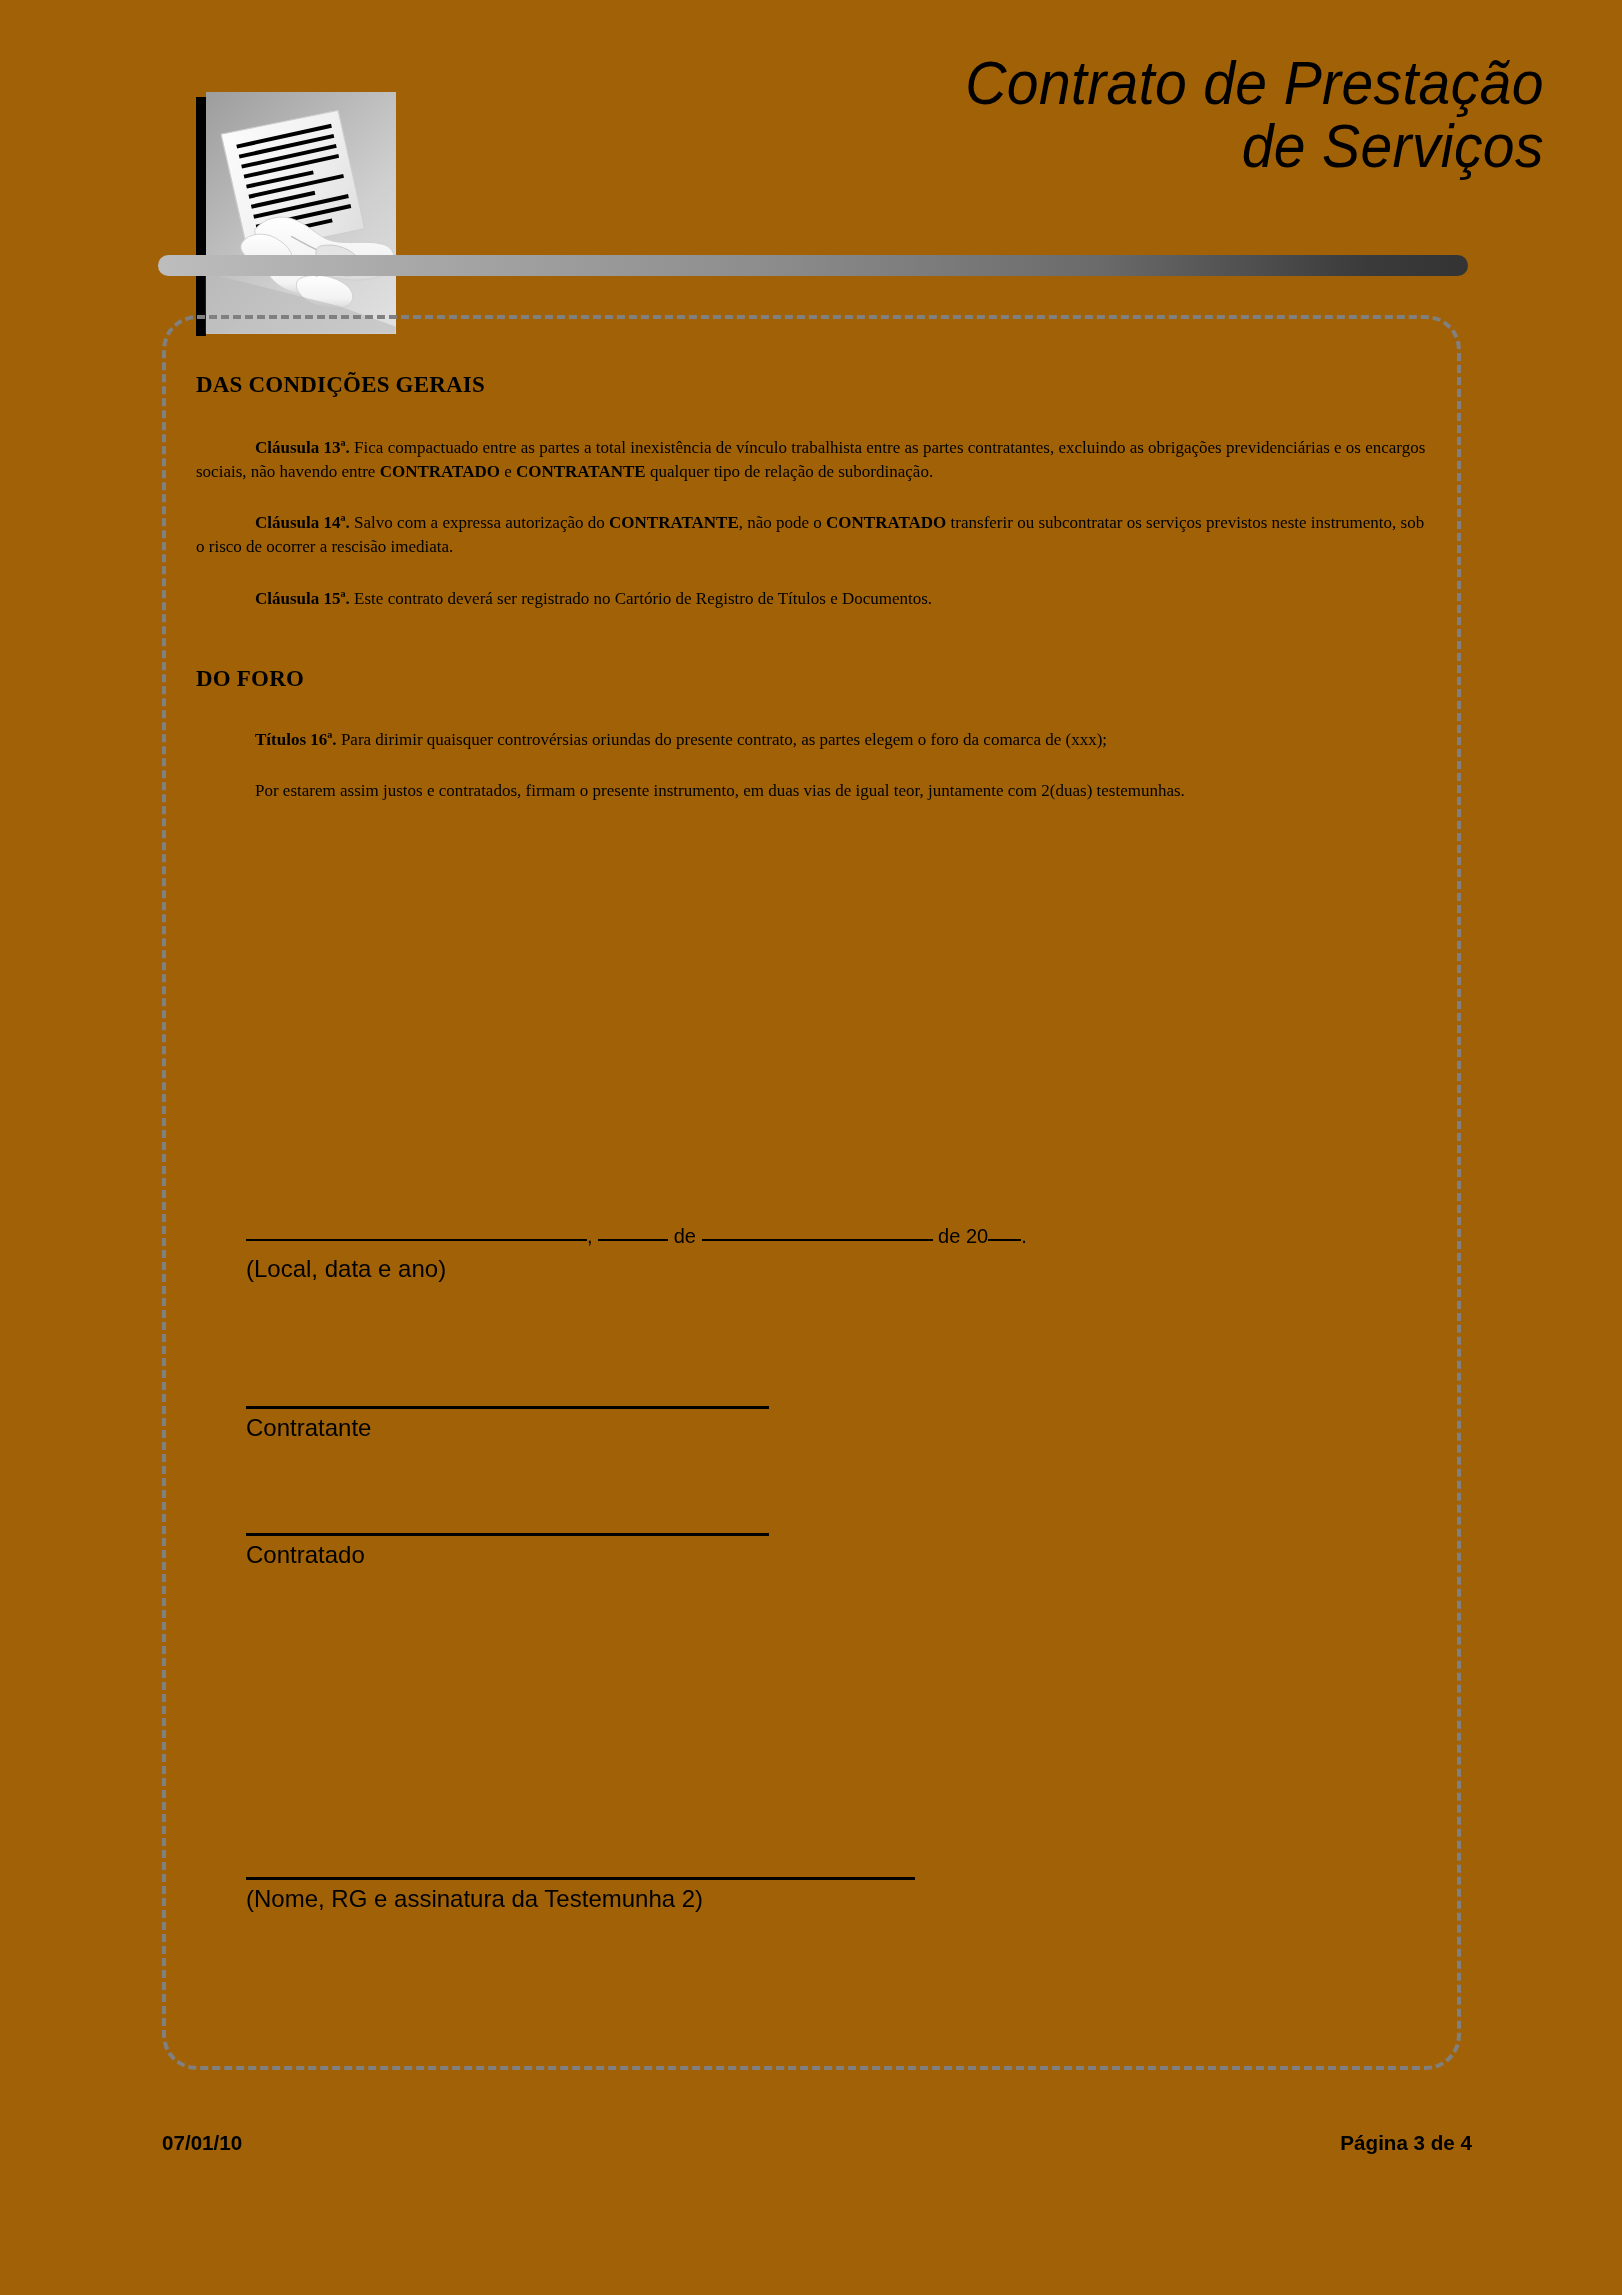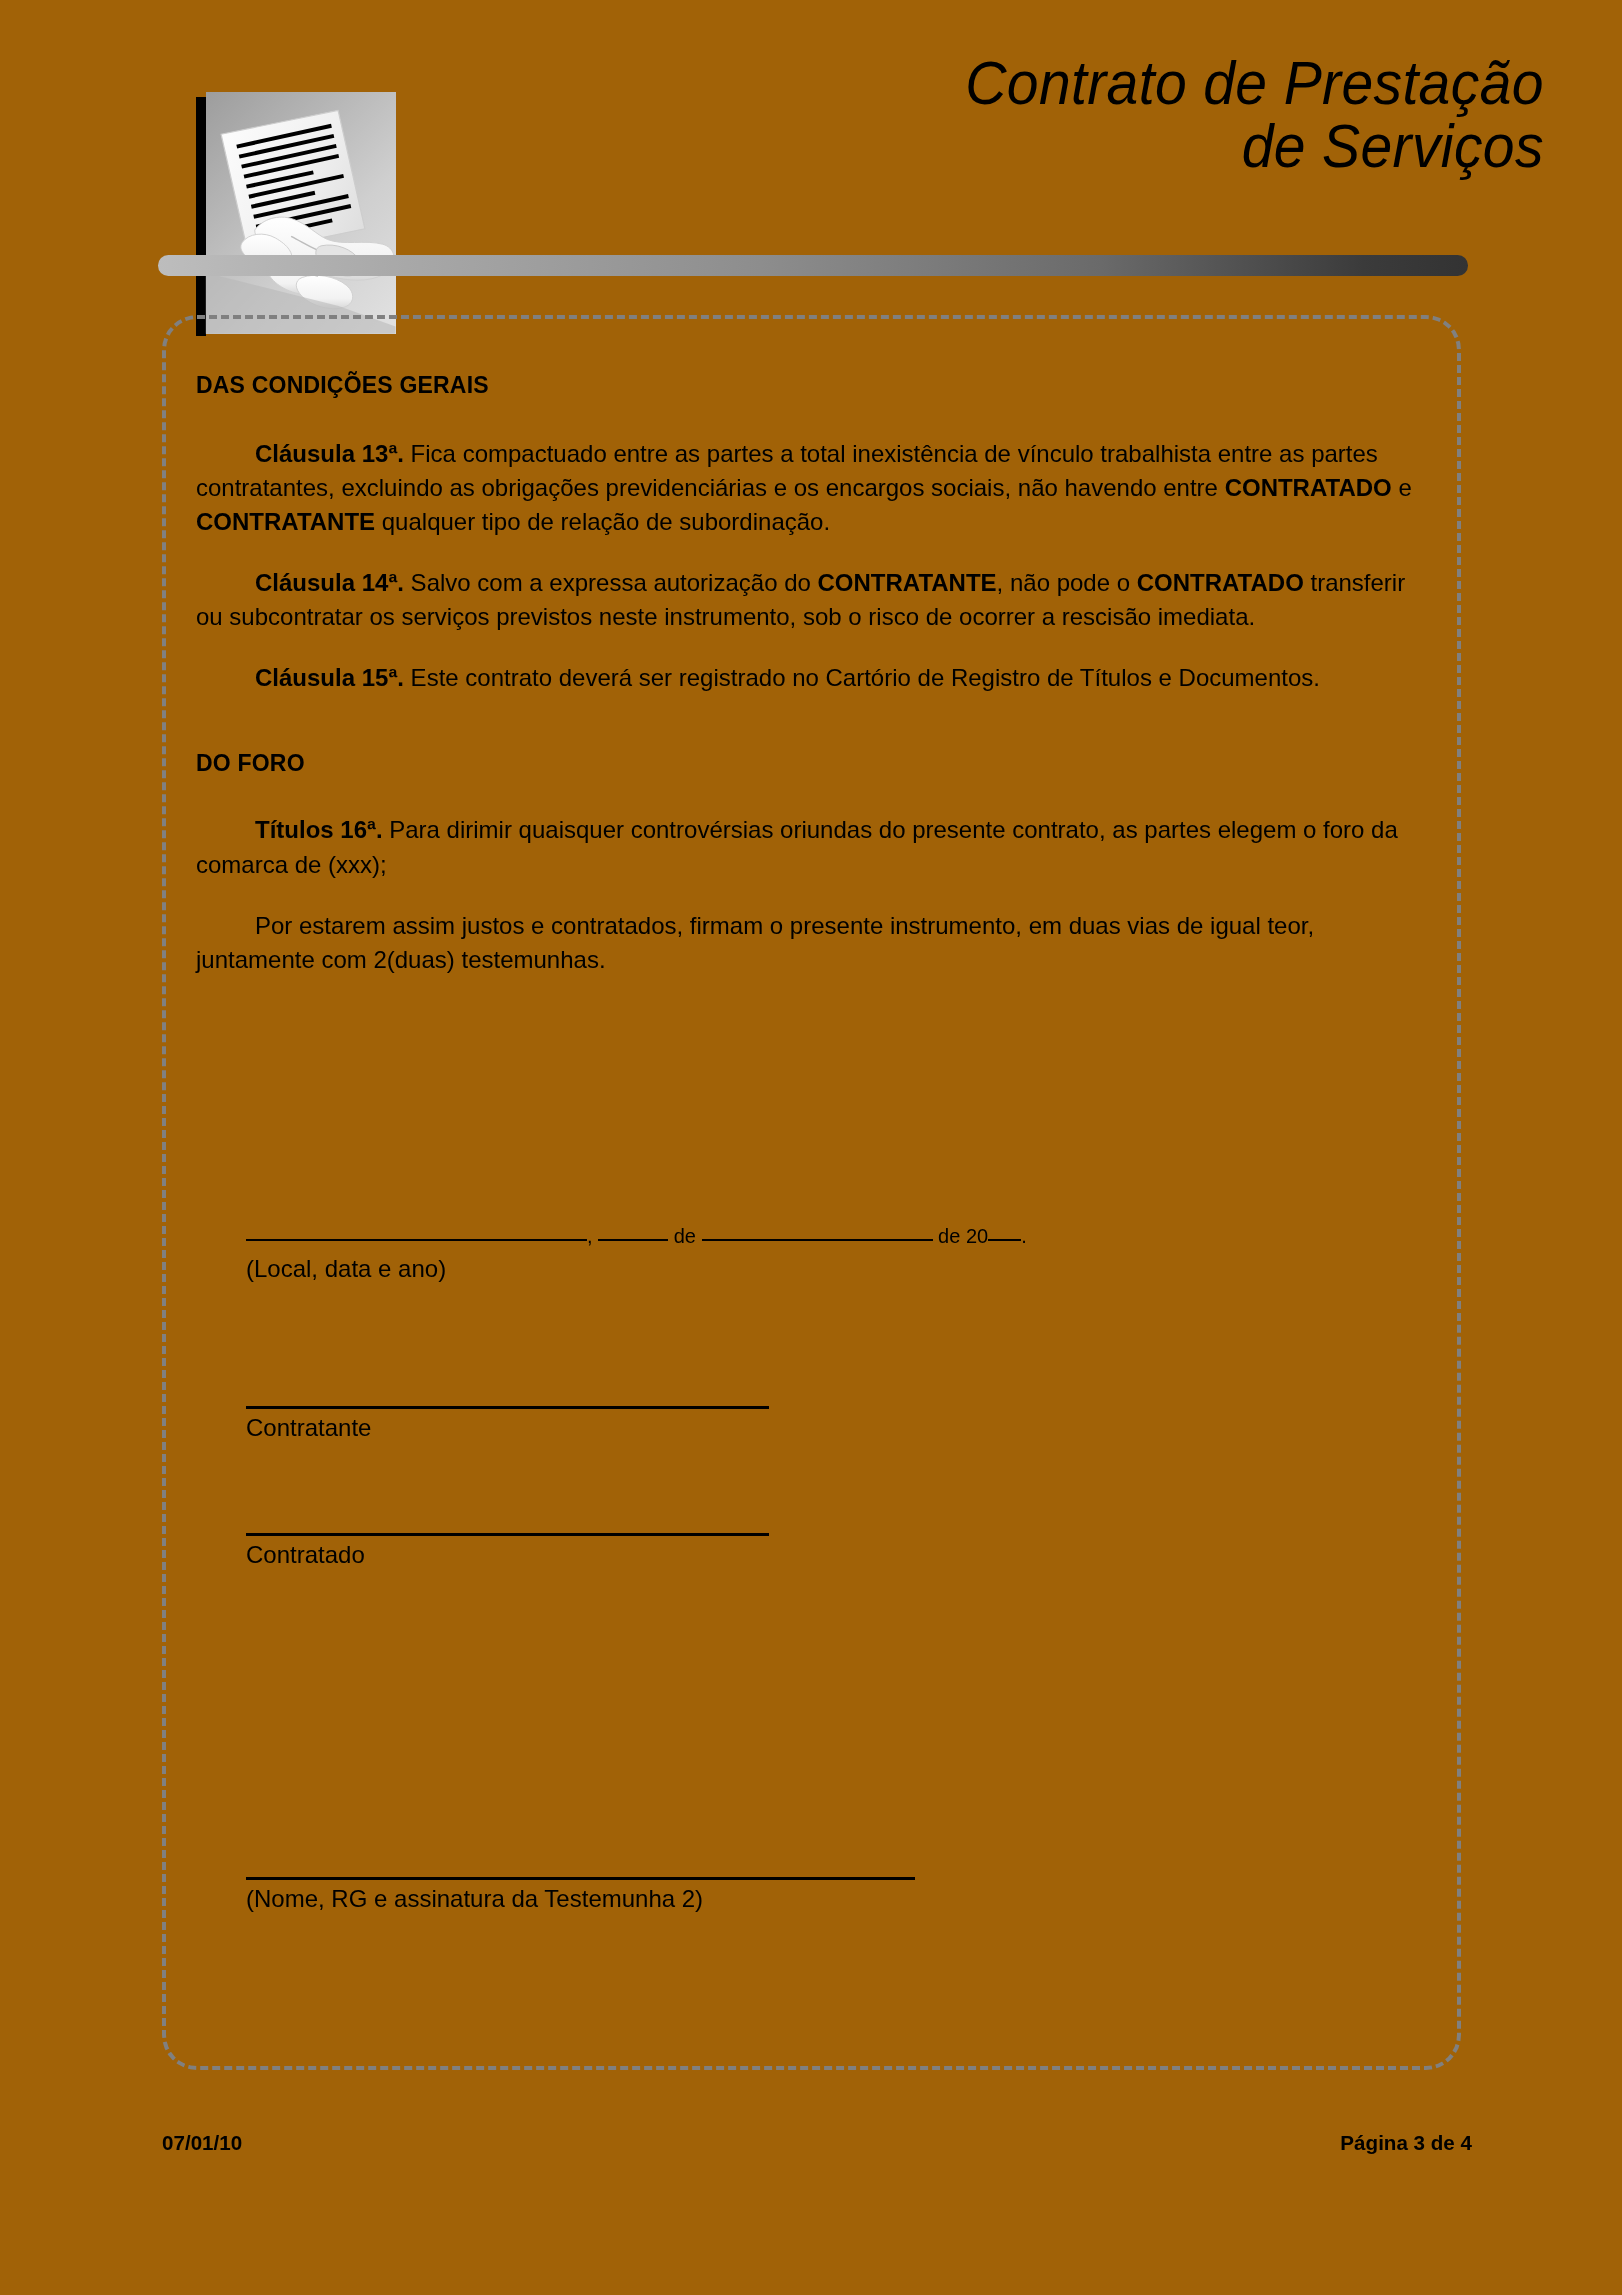--- a/index.html
+++ b/index.html
@@ -99,35 +99,36 @@
     border-radius: 35px;
     box-sizing: border-box;
   }
 
   
   .content {
     position: absolute;
     left: 196px;
     top: 372px;
     width: 1236px;
+    font-family: Liberation Serif, serif;
   }
 
   h2.section-head {
     font-size: 23px;
     font-weight: bold;
     margin: 0 0 38px 0;
     letter-spacing: 0.2px;
   }
   h2.section-head.second {
     margin-top: 55px;
     margin-bottom: 36px;
   }
 
   p.clause {
-    font-size: 24px;
+    font-size: 17px;
     line-height: 1.42;
     margin: 0 0 27px 0;
     text-indent: 59px;
     text-align: left;
   }
   p.clause b { font-weight: bold; }
 
   p.clause.tight { margin-bottom: 25px; }
 
   

